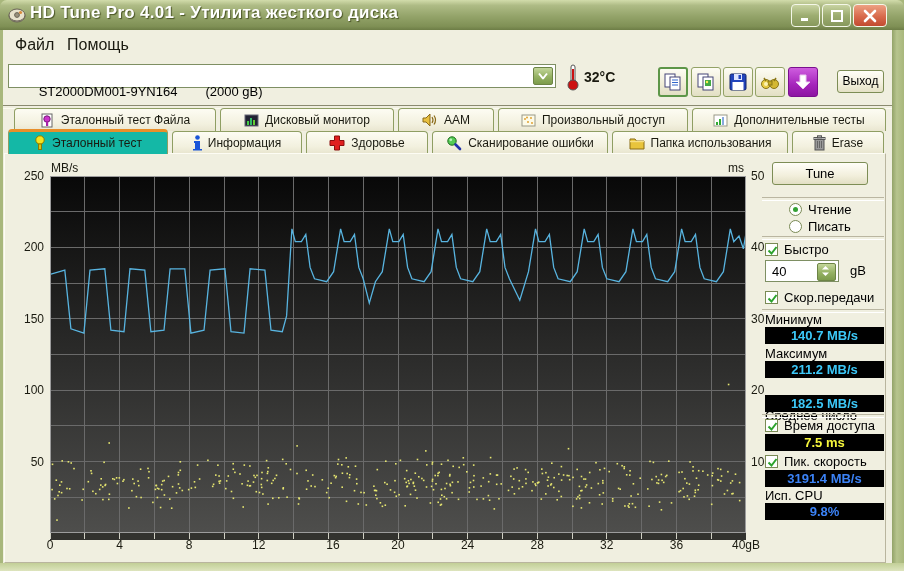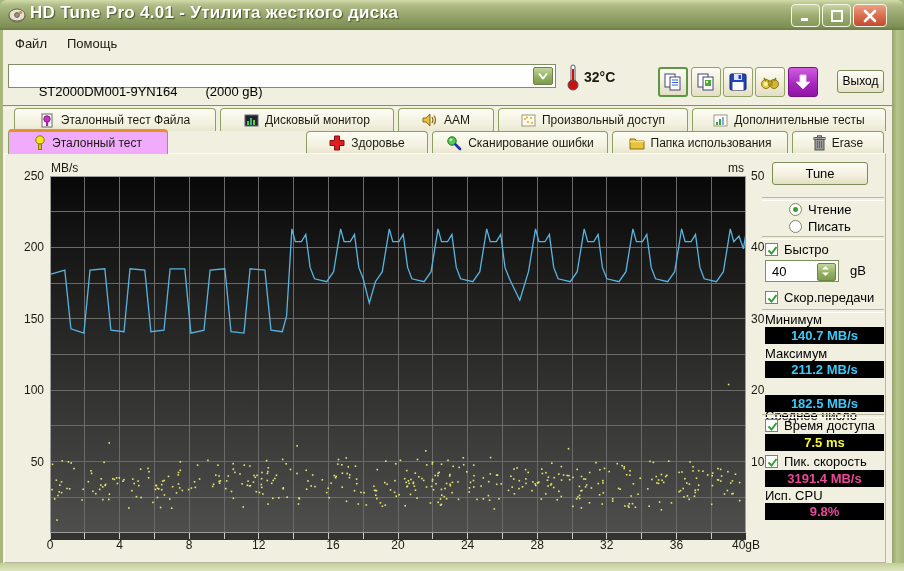--- a/index.html
+++ b/index.html
@@ -23,21 +23,21 @@
   .winbtn{position:absolute;top:4px;height:23px;border:1px solid #f4f7e8;border-radius:4px;box-sizing:border-box;}
   .winbtn.min,.winbtn.max{width:29px;background:linear-gradient(180deg,#c8d3a2 0%,#9dad71 50%,#87985c 100%);}
   .winbtn.close{width:34px;background:linear-gradient(180deg,#eda183 0%,#d86a4c 55%,#c24a30 100%);}
   .winbtn svg{position:absolute;left:50%;top:50%;transform:translate(-50%,-50%);}
   .border-left{position:absolute;left:0;top:30px;width:3px;bottom:0;background:#a8b77c;}
   .border-right{position:absolute;right:0;top:30px;width:12px;bottom:0;background:linear-gradient(90deg,#93a369,#b7c48e 40%,#a8b77c);}
   .border-bottom{position:absolute;left:0;bottom:0;width:904px;height:8px;background:linear-gradient(180deg,#c2cf97,#dde4bd);}
   .client{position:absolute;left:3px;right:12px;top:30px;bottom:8px;background:#f0efe0;}
   
   .menubar{position:absolute;left:3px;top:32px;width:889px;height:22px;}
-  .menu-item{position:absolute;top:2px;font-size:13px;color:#1a1a10;padding:2px 6px;}
+  .menu-item{position:absolute;top:2px;font-size:16px;color:#1a1a10;padding:2px 6px;}
   .toolbar-sep{position:absolute;left:3px;top:105px;width:889px;height:2px;
     border-top:1px solid #8a8a70;border-bottom:1px solid #fbfbef;}
   .combo{
     position:absolute;left:8px;top:64px;width:548px;height:24px;background:#ffffff;
     border:1px solid #7e8f63;box-sizing:border-box;
   }
   .combo-text{position:absolute;left:8px;top:4px;font-size:13px;color:#000;white-space:pre;}
   .combo-text .size{margin-left:28px;}
   .combo-btn{
     position:absolute;right:2px;top:2px;width:20px;height:18px;
@@ -65,21 +65,21 @@
   .tab{
     position:absolute;height:23px;box-sizing:border-box;
     background:linear-gradient(180deg,#fdfcf3 0%,#f2f0de 70%,#e9e6d0 100%);
     border:1px solid #8f9e63;border-bottom:none;border-radius:4px 4px 0 0;
     display:flex;align-items:center;justify-content:center;gap:6px;
     font-size:12px;color:#1a1a10;white-space:nowrap;
   }
   .tab-row1{top:108px;}
   .tab-row2{top:131px;height:22px;}
   .tab.active{
-    top:129px;height:25px;background:#f0abfc;z-index:5;
+    top:129px;height:25px;background:#14b8a6;z-index:5;
     border-top:3px solid #e88f2a;font-size:12px;
   }
   .tab .ticon{flex:0 0 auto;display:inline-flex;}
   .tabpage{
     position:absolute;left:4px;top:153px;width:882px;height:410px;background:#f0efe0;
     border:1px solid #fdfcf4;border-right-color:#b9b59e;border-bottom-color:#b9b59e;box-sizing:border-box;z-index:4;
   }
   .panel-groove{position:absolute;left:757px;top:156px;width:2px;height:404px;
     border-left:1px solid #c6c2ac;border-right:1px solid #fdfdf3;}
   
@@ -105,21 +105,21 @@
   .chk svg{position:absolute;left:0px;top:0px;}
   .spinbox{position:absolute;left:765px;top:260px;width:74px;height:22px;background:#fff;border:1px solid #7e8f63;box-sizing:border-box;z-index:6;}
   .spin-val{position:absolute;left:6px;top:3px;font-size:13px;color:#000;}
   .spin-btns{position:absolute;right:2px;top:2px;width:17px;height:16px;
     background:linear-gradient(180deg,#c3d69a 0%,#94b162 55%,#7d9c4c 100%);
     border:1px solid #6d8446;border-radius:2px;}
   .valbox{position:absolute;left:765px;width:119px;height:17px;background:#000;z-index:6;
     font-size:13px;font-weight:bold;text-align:center;line-height:17px;}
   .valbox.cyan{color:#3cc8f8;}
   .valbox.yellow{color:#f6f63c;}
-  .valbox.white{color:#ec4899;}
+  .valbox.white{color:#3b82f6;}
 </style>
 </head>
 <body>
 
 <div id="app">
 
   <div class="border-left"></div>
   <div class="border-right"></div>
   <div class="border-bottom"></div>
   <div class="client"></div>
@@ -267,20 +267,29 @@
   </div>
 
   <div class="tab active" style="left:8px;width:160px;">
     <span class="ticon">
       <svg width="12" height="16" viewBox="0 0 12 16">
           <circle cx="6" cy="5" r="4.2" fill="#f6e41e" stroke="#8a7a00"></circle>
           <rect x="4.5" y="9" width="3" height="5.5" fill="#d8c410" stroke="#8a7a00"></rect>
         </svg>
     </span>
     <span>Эталонный тест</span>
+  </div>
+  <div class="tab tab-row2" style="left:172px;width:130px;">
+    <span class="ticon">
+      <svg width="9" height="16" viewBox="0 0 9 16">
+          <circle cx="4.5" cy="2.5" r="2.3" fill="#1a55d8"></circle>
+          <path d="M1 6 h6 v8 h2 v1.5 H0 V14 h2 V8 H1 z" fill="#1a55d8"></path>
+        </svg>
+    </span>
+    <span>Информация</span>
   </div>
   <div class="tab tab-row2" style="left:306px;width:122px;">
     <span class="ticon">
       <svg width="16" height="16" viewBox="0 0 16 16">
           <path d="M5.5 1 h5 v4.5 H15 v5 h-4.5 V15 h-5 v-4.5 H1 v-5 h4.5 z" fill="#e02020" stroke="#8a0f0f"></path>
         </svg>
     </span>
     <span>Здоровье</span>
   </div>
   <div class="tab tab-row2" style="left:432px;width:176px;">

